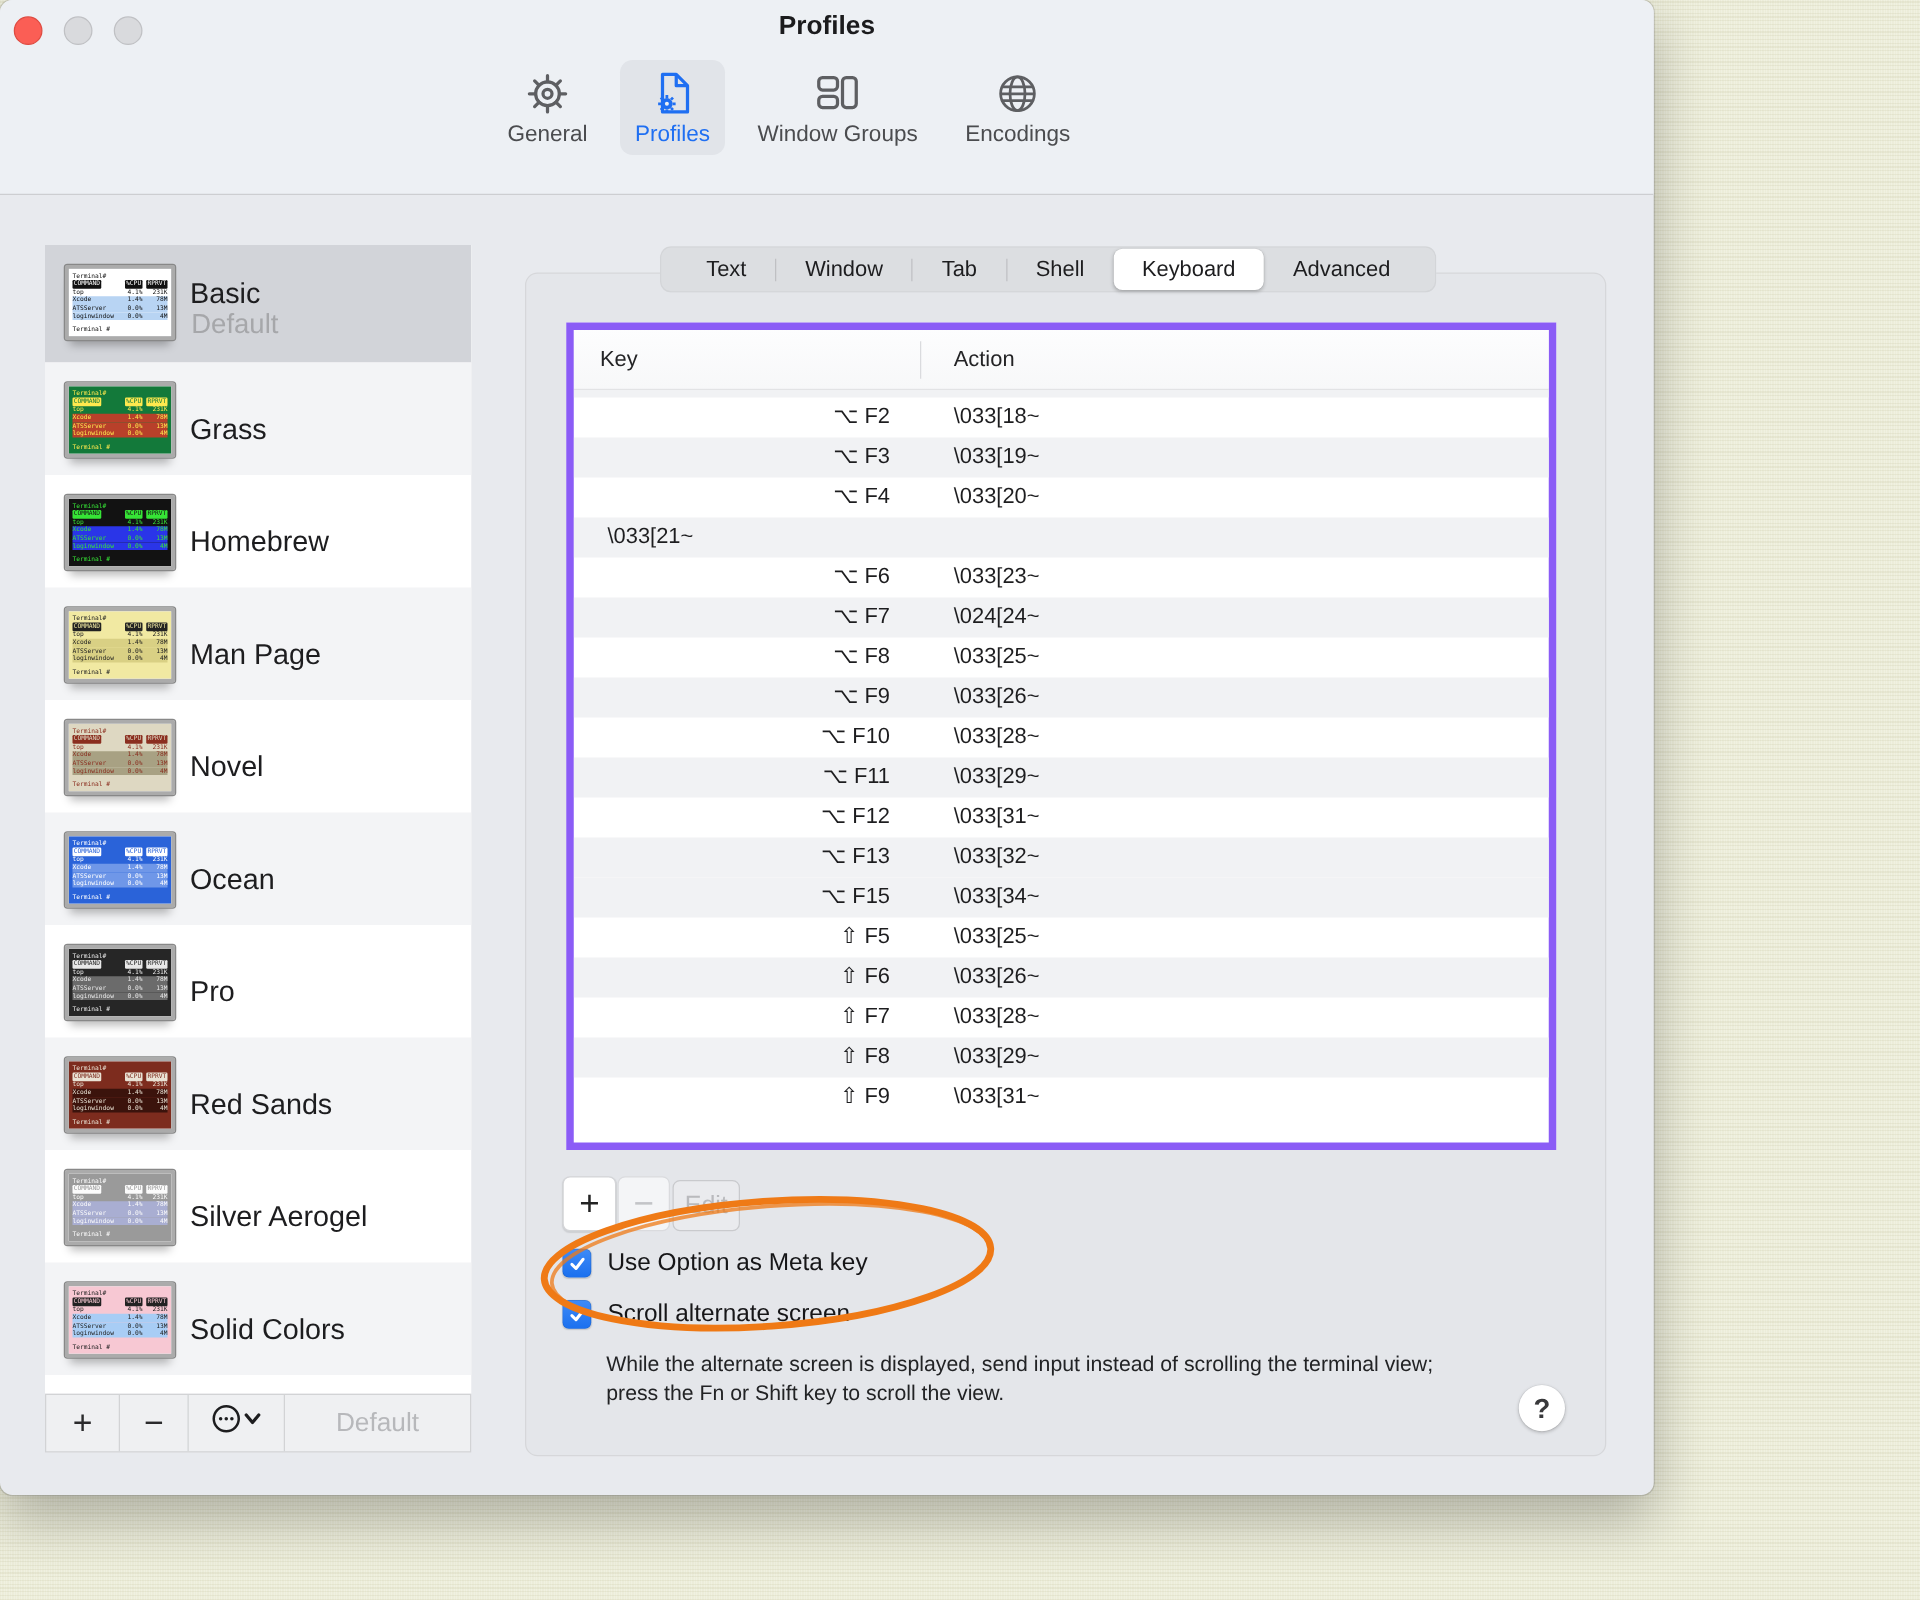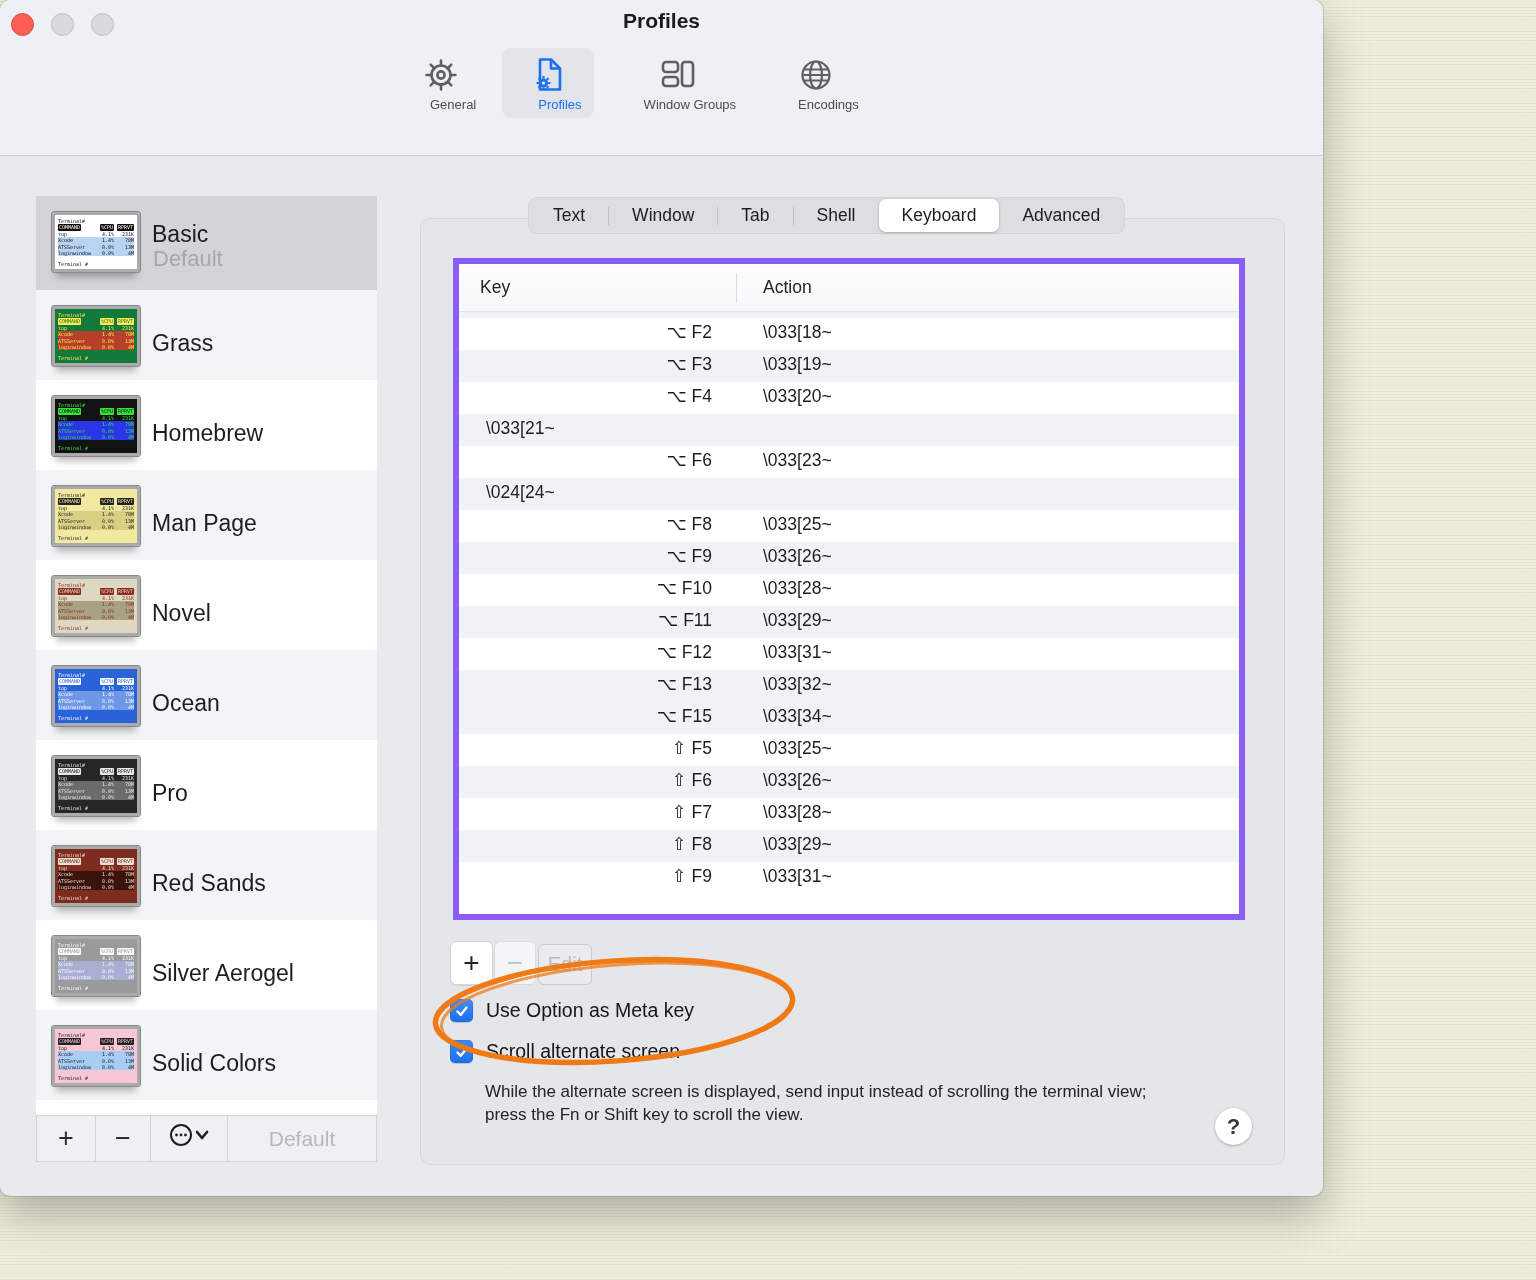--- a/index.html
+++ b/index.html
@@ -33,21 +33,21 @@
   }
   .traffic { position:absolute; top:13px; left:11px; display:flex; gap:17px; }
   .light { width:23px; height:23px; border-radius:50%; border:1px solid #c0c1c4; background:#d9dadd; }
   .light.close { background:#fb5e55; border-color:#df4b41; }
 
   .toolbar { position:absolute; left:394px; top:48px; display:flex; gap:14px; align-items:flex-start; }
   .tb-item {
     display:flex; flex-direction:column; align-items:center; gap:3px;
     padding:8px 12px 6px 12px; border-radius:10px; cursor:default;
   }
-  .tb-item .tb-label { font-size:13px; color:#4b4c4f; white-space:nowrap;margin-left:24px; }
+  .tb-item .tb-label { font-size:18px; color:#4b4c4f; white-space:nowrap; }
   .tb-item.selected { background:#e1e4e9; }
   .tb-item.selected .tb-label { color:#1f6ff2; }
   .tb-icon { width:38px; height:38px; display:block; }
 
   
   .sidebar-list {
     position:absolute; left:36px; top:196px; width:341px; height:919px;
     background:#ffffff; overflow:hidden;
   }
   .profile-row { position:relative; height:90px; width:100%; }
@@ -84,21 +84,21 @@
   .sf-default { flex:1; border-right:none; font-size:21px; color:#b7b8bb; font-weight:400; }
 
   
   .panel {
     position:absolute; left:420px; top:218px; width:865px; height:947px;
     background:#e4e6ea; border:1px solid #d6d7da; border-radius:10px;
   }
 
   .tabs {
     position:absolute; left:528px; top:197px; height:37px;
-    background:#dcdee1; border-radius:9px; display:flex; align-items:center; padding:2px;
+    background:#dcdee1; border-radius:9px; display:flex; align-items:center; padding:14px;
     box-shadow:inset 0 0 0 1px rgba(0,0,0,.04);
   }
   .tab {
     height:33px; display:flex; align-items:center; justify-content:center;
     padding:0 23px; font-size:17.5px; color:#1d1d1f; border-radius:7px; white-space:nowrap;
   }
   .tab.selected { background:#ffffff; box-shadow:0 1px 3px rgba(0,0,0,.22), 0 0 0 .5px rgba(0,0,0,.05); font-weight:500; }
   .tab-div { width:1px; height:18px; background:#bfc0c3; }
 
   
@@ -615,20 +615,21 @@
           <div class="action-cell">\033[20~</div>
         </div>
         <div class="trow striped">
           <div class="action-cell">\033[21~</div>
         </div>
         <div class="trow">
           <div class="key-cell">⌥ F6</div>
           <div class="action-cell">\033[23~</div>
         </div>
         <div class="trow striped">
+          <div class="key-cell">⌥ F7</div>
           <div class="action-cell">\024[24~</div>
         </div>
         <div class="trow">
           <div class="key-cell">⌥ F8</div>
           <div class="action-cell">\033[25~</div>
         </div>
         <div class="trow striped">
           <div class="key-cell">⌥ F9</div>
           <div class="action-cell">\033[26~</div>
         </div>

